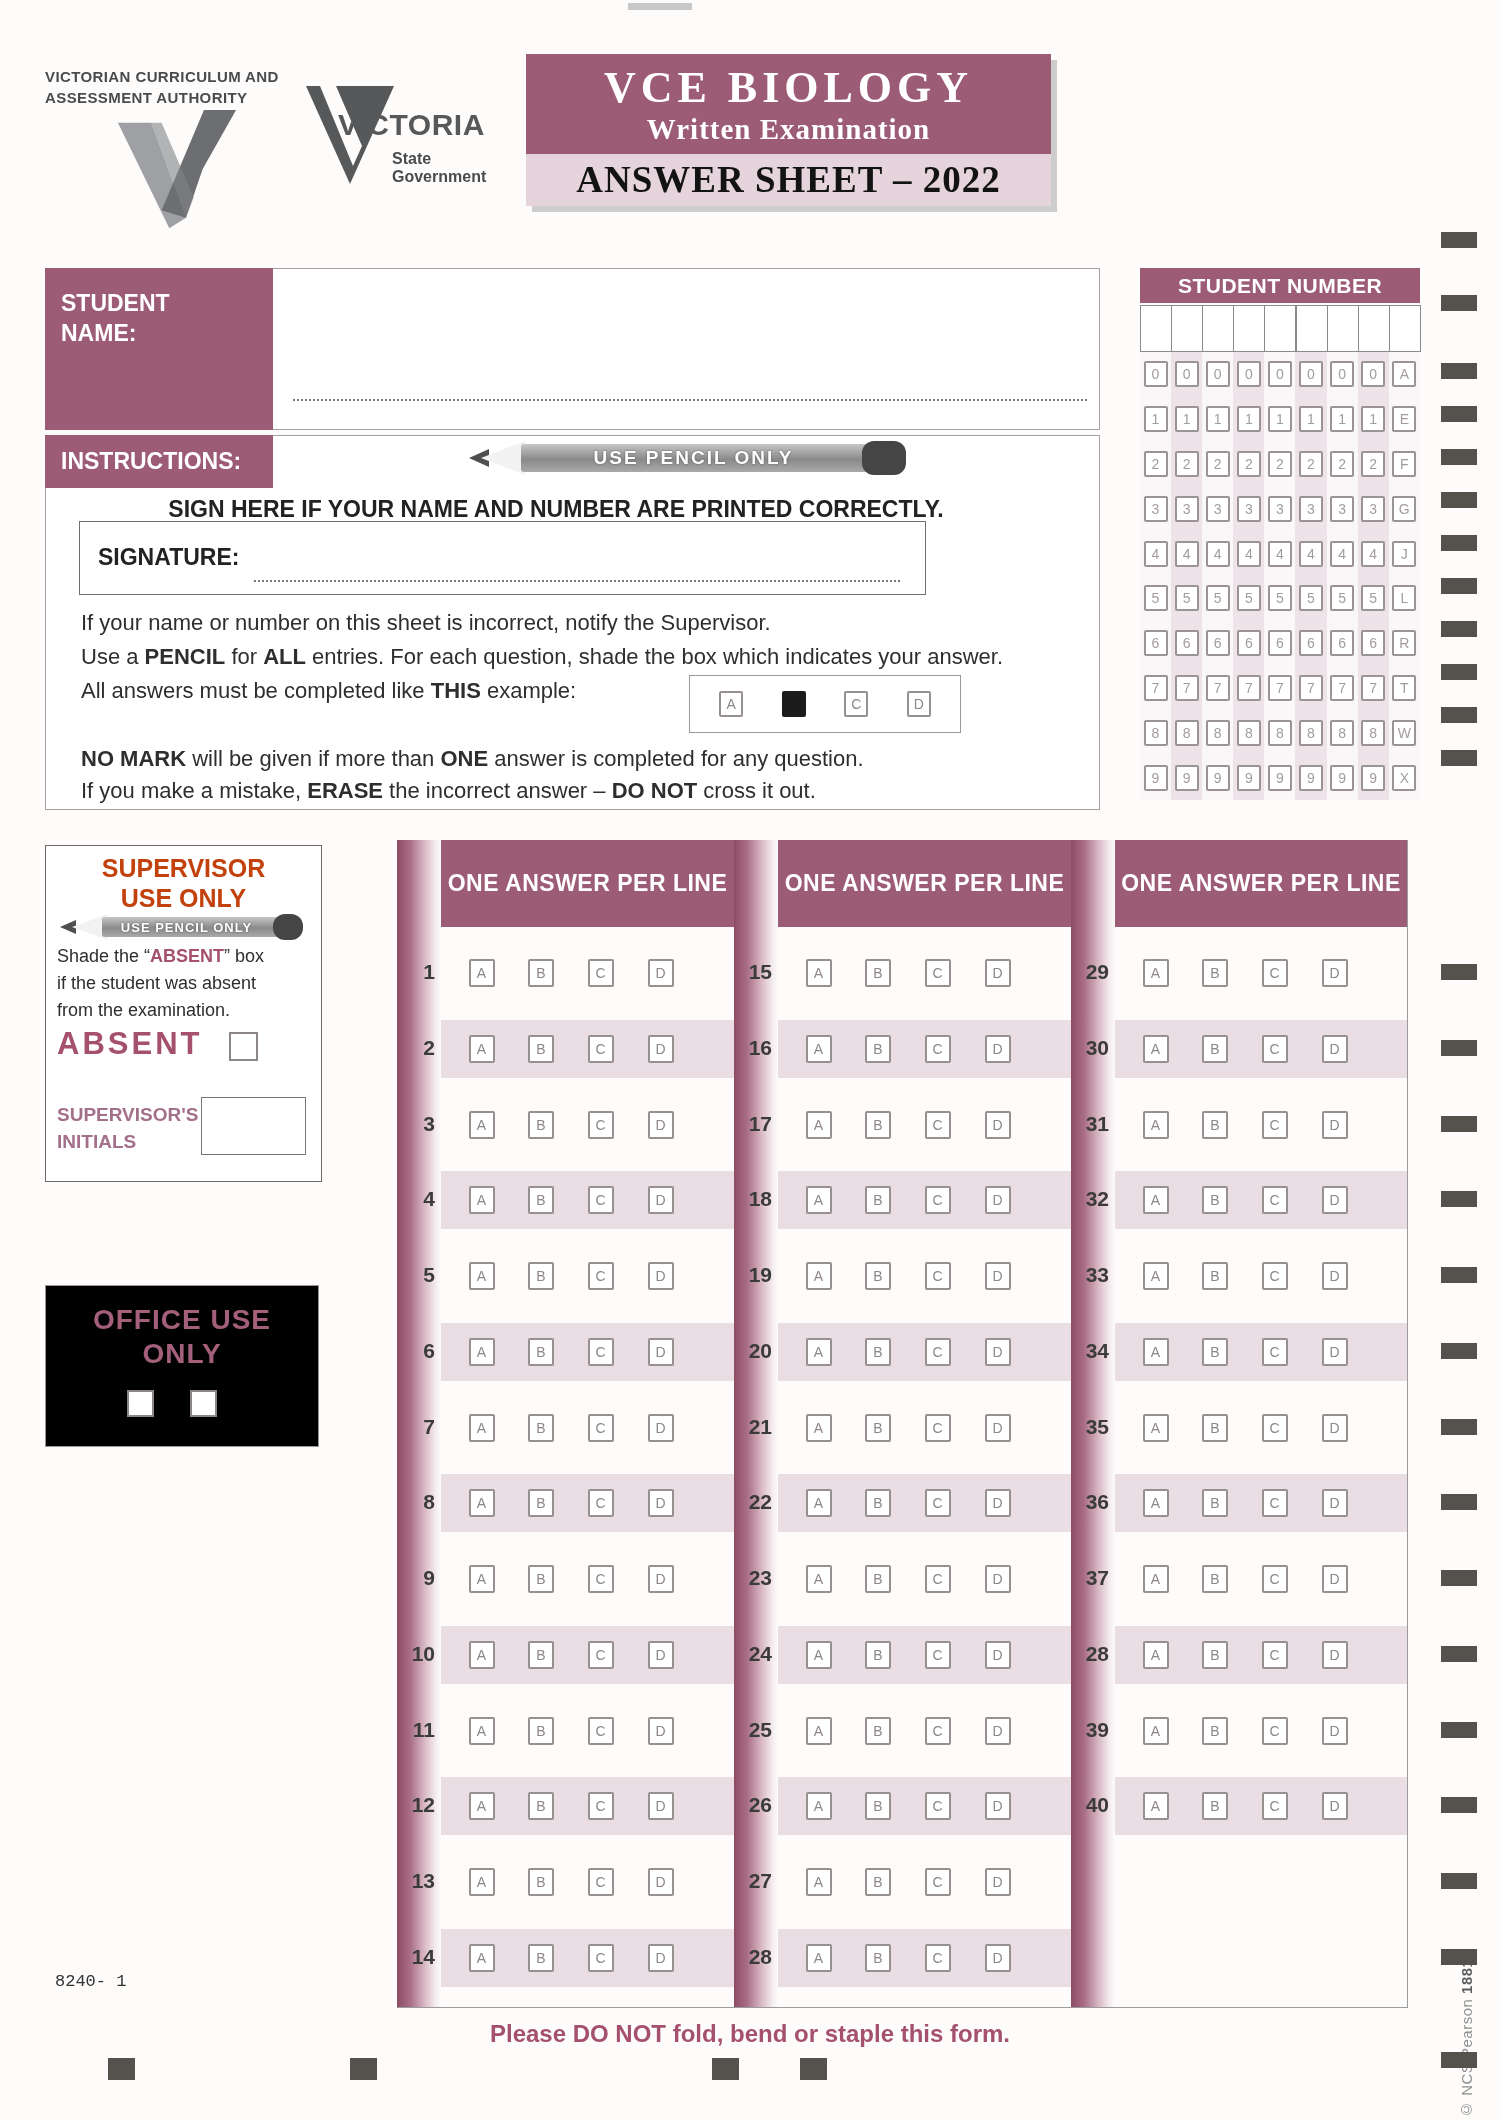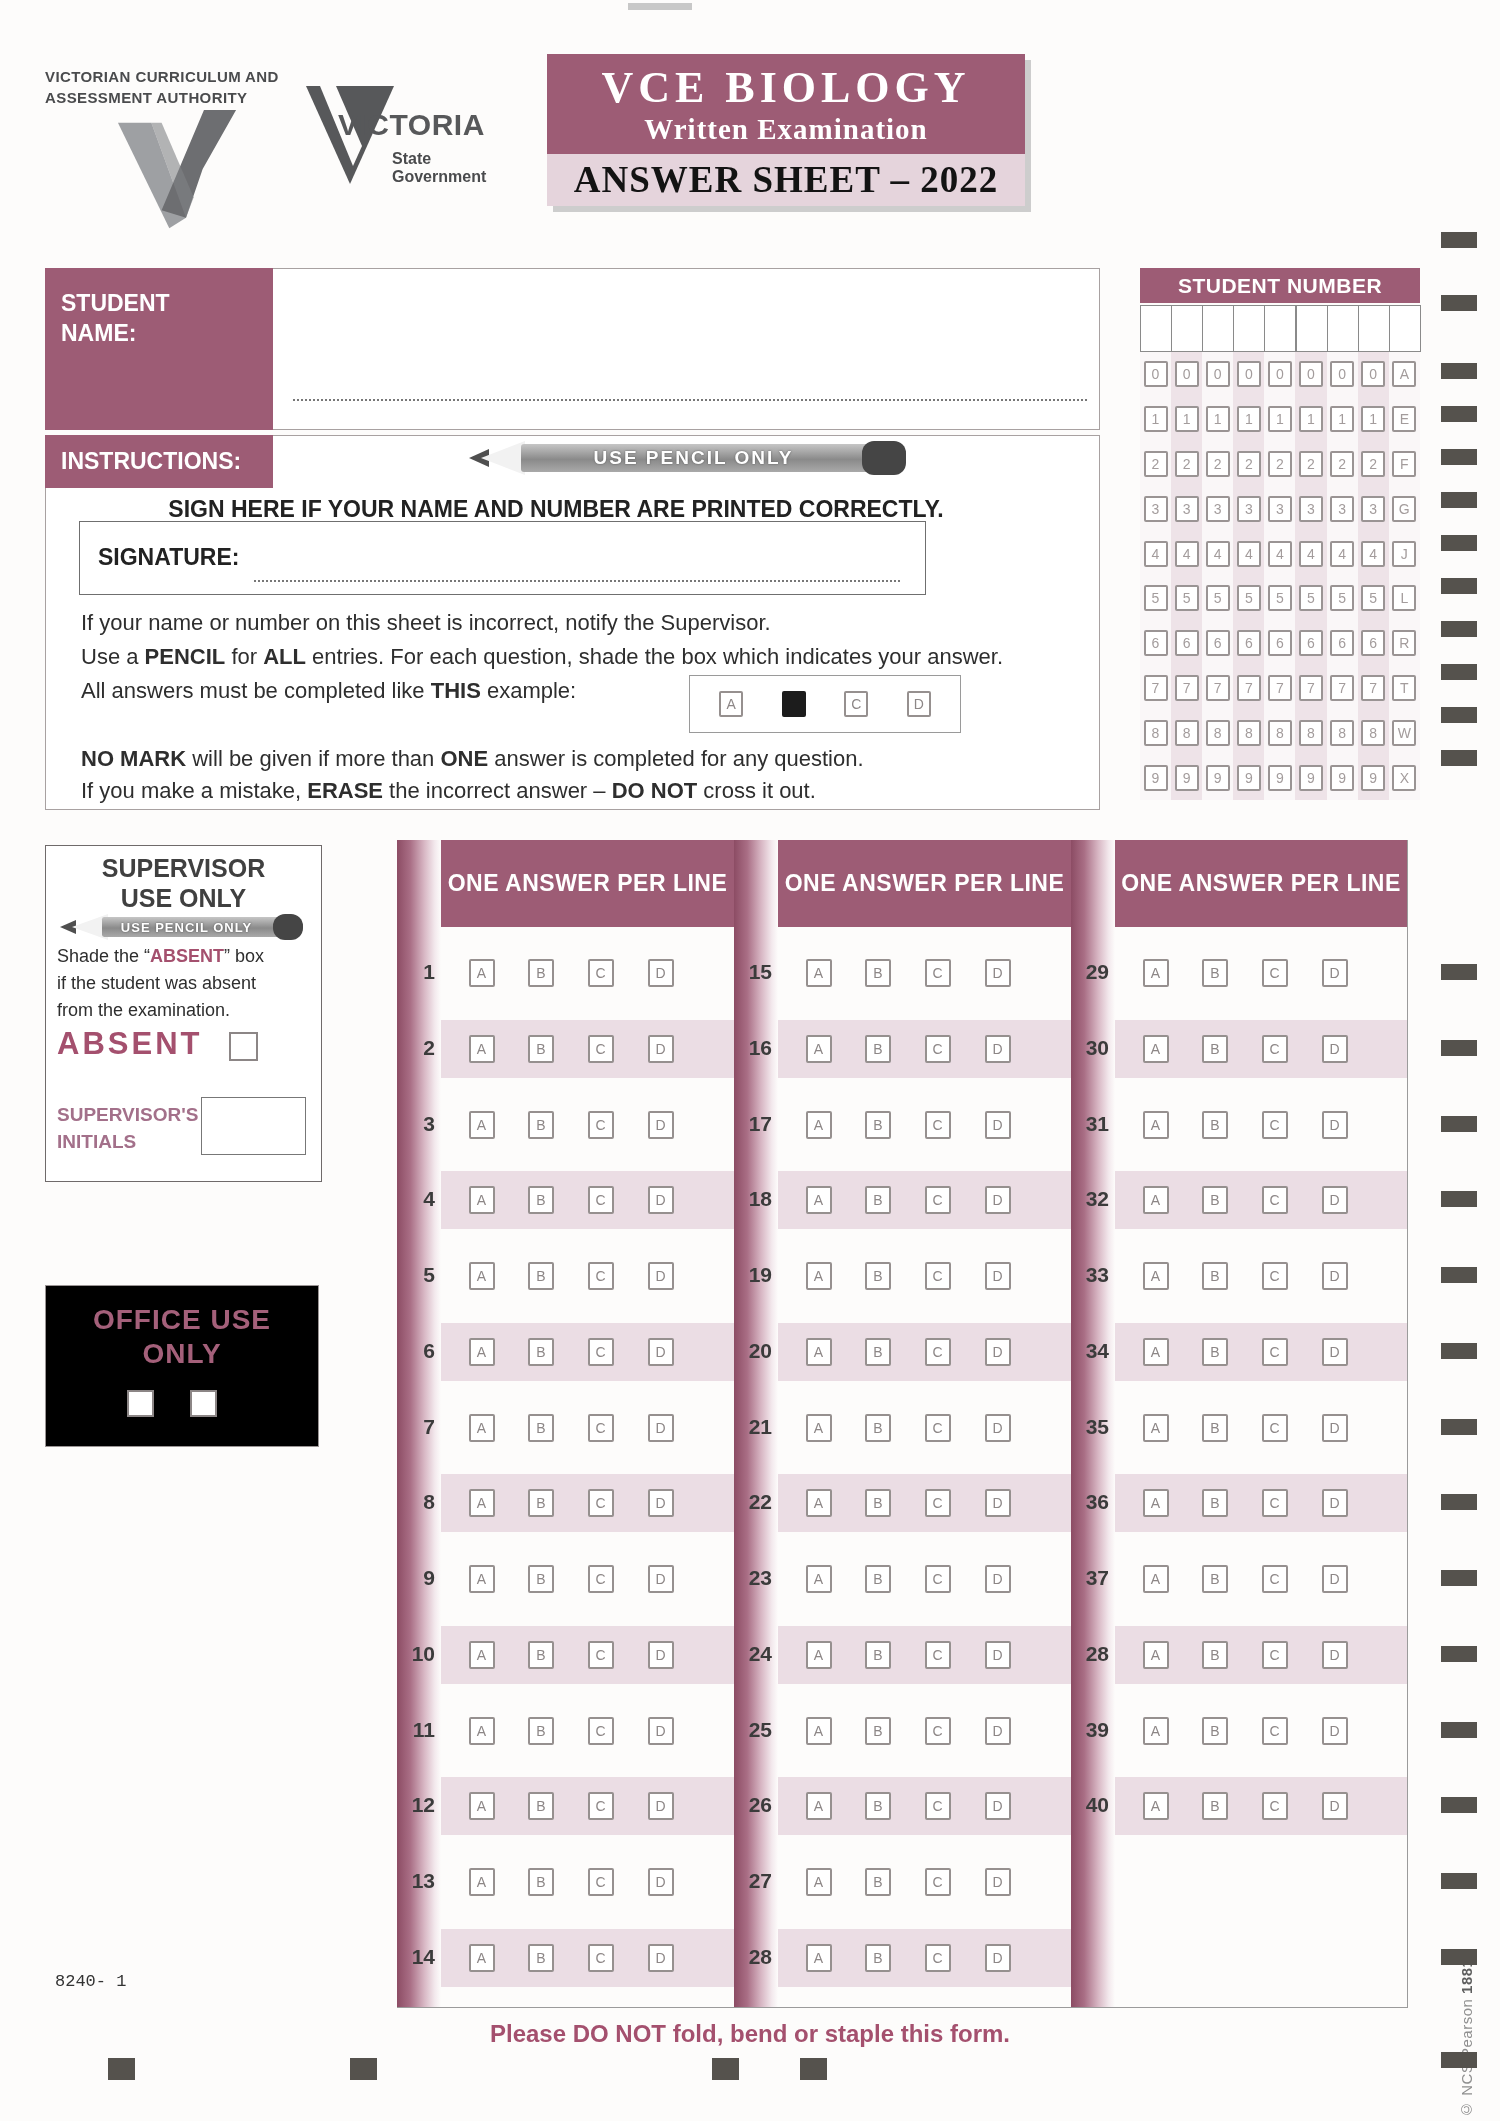--- a/index.html
+++ b/index.html
@@ -7,21 +7,21 @@
         font-family:"Liberation Sans",sans-serif;overflow:hidden;}
   .abs{position:absolute;}
   .b{font-weight:bold;}
   .maroon-b{font-weight:bold;color:#a4506e;}
 
   
   .vcaa-text{left:45px;top:66px;font-size:15px;font-weight:bold;color:#4a4b4d;line-height:21px;letter-spacing:.4px;}
   .vic-name{left:338px;top:108px;font-size:30px;font-weight:bold;color:#57585a;letter-spacing:.5px;}
   .vic-sub{left:392px;font-size:16px;font-weight:bold;color:#4a4b4d;line-height:18px;}
 
-  .title-box{left:547px;top:54px;width:478px;height:152px;box-shadow:6px 6px 0 #cdcdcd;}
+  .title-box{left:526px;top:54px;width:478px;height:152px;box-shadow:6px 6px 0 #cdcdcd;padding-left:47px;}
   .title-top{position:absolute;left:0;top:0;right:0;height:100px;background:#9d5c75;color:#fff;
              text-align:center;font-family:"Liberation Serif",serif;}
   .title-l1{margin-top:8px;font-size:44px;font-weight:bold;letter-spacing:5px;}
   .title-l2{font-size:29px;font-weight:bold;letter-spacing:1px;}
   .title-bot{position:absolute;left:0;top:100px;right:0;height:52px;background:#e5d4dc;color:#131313;
              text-align:center;font-family:"Liberation Serif",serif;font-size:37px;font-weight:bold;line-height:52px;letter-spacing:1px;}
 
   
   .name-block{left:45px;top:268px;width:1053px;height:160px;border:1px solid #a8a1a1;background:#fff;}
   .name-label{position:absolute;left:-1px;top:-1px;width:228px;height:162px;background:#9d5c75;color:#fff;
@@ -67,21 +67,21 @@
   .pencil.big{height:34px;} .pencil.big .ptext{font-size:19px;}
   .pencil.big .pt-wood{border-top:17px solid transparent;border-bottom:17px solid transparent;border-right:44px solid #f2f2f2;}
   .pencil.small{height:26px;} .pencil.small .ptext{font-size:13px;letter-spacing:1px;}
   .pencil.small .pt-point{margin-top:-7px;border-top:7px solid transparent;border-bottom:7px solid transparent;border-right:16px solid #4f4f4f;}
   .pencil.small .pt-wood{border-top:13px solid transparent;border-bottom:13px solid transparent;border-right:36px solid #f2f2f2;}
   .pencil.small .pbody{left:42px;} .pencil.small .ptext{left:50px;right:40px;}
   .pencil.small .eraser{width:30px;}
 
   
   .sup-box{left:45px;top:845px;width:275px;height:335px;border:1.5px solid #6f6a6a;background:#fff;}
-  .sup-title{position:absolute;left:0;width:100%;text-align:center;font-size:25px;font-weight:bold;color:#404040;}
+  .sup-title{position:absolute;left:0;width:100%;text-align:center;font-size:25px;font-weight:bold;color:#c2410c;}
   .sup-note{position:absolute;left:11px;font-size:18px;color:#2e2e2e;}
   .absent{position:absolute;left:11px;top:180px;font-size:31px;font-weight:bold;letter-spacing:3px;color:#a4506e;}
   .chk{position:absolute;border:2px solid #8c8686;background:#fff;box-sizing:border-box;}
   .init-label{position:absolute;left:11px;font-size:19px;font-weight:bold;color:#a3708a;line-height:27px;}
   .init-box{position:absolute;left:155px;top:251px;width:103px;height:56px;border:1px solid #777;background:#fff;}
   .office-box{left:45px;top:1285px;width:272px;height:160px;border:1px solid #9a9494;background:#000000;}
   .office-line{position:absolute;left:0;width:100%;text-align:center;font-size:28px;font-weight:bold;letter-spacing:1px;color:#a4607a;}
 
   
   .agrid{left:397px;top:840px;width:1011px;height:1167px;border-bottom:1.5px solid #9b9b9b;}

